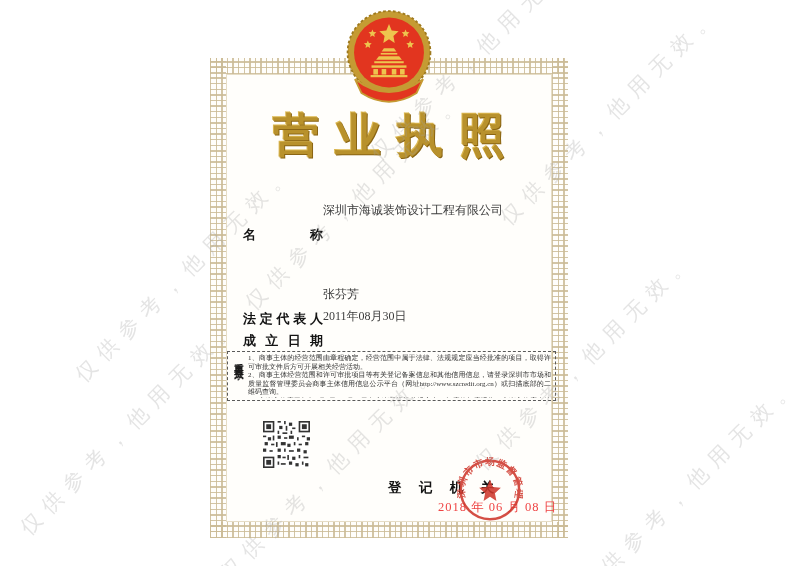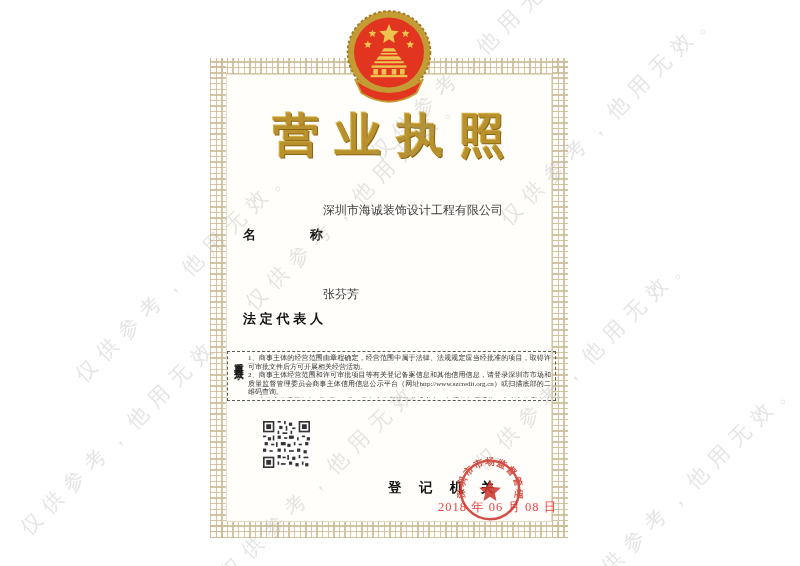--- a/index.html
+++ b/index.html
@@ -105,20 +105,23 @@
     </svg>
 
     <div class="title">营业执照</div>
 
 
     <div class="row r1">
       <span class="row-label">名称</span><span class="row-value">深圳市海诚装饰设计工程有限公司</span>
     </div>
     <div class="row r4">
       <span class="row-label">法定代表人</span><span class="row-value">张芬芳</span>
+    </div>
+    <div class="row r5">
+      <span class="row-label">成立日期</span><span class="row-value">2011年08月30日</span>
     </div>
 
     <div class="notice">
       <div class="notice-title">重要提示</div>
       <div class="notice-body">
         <p>1、商事主体的经营范围由章程确定，经营范围中属于法律、法规规定应当经批准的项目，取得许可审批文件后方可开展相关经营活动。</p>
         <p>2、商事主体经营范围和许可审批项目等有关登记备案信息和其他信用信息，请登录深圳市市场和质量监督管理委员会商事主体信用信息公示平台（网址http://www.szcredit.org.cn）或扫描底部的二维码查询。</p>
         <p>3、商事主体应于每年1月1日—6月30日向商事登记机关提交上一年度的年度报告，商事主体应当按照《企业信息公示暂行条例》等规定向社会公示商事主体信息。</p>
       </div>
     </div>

